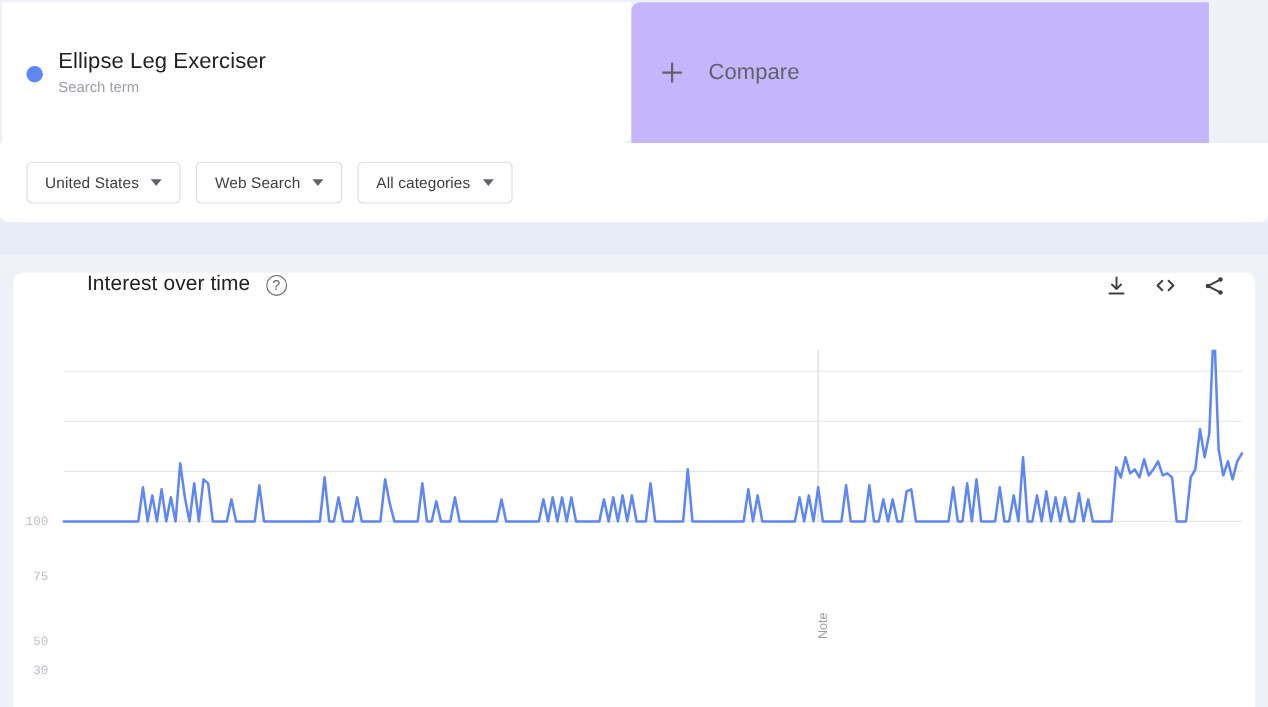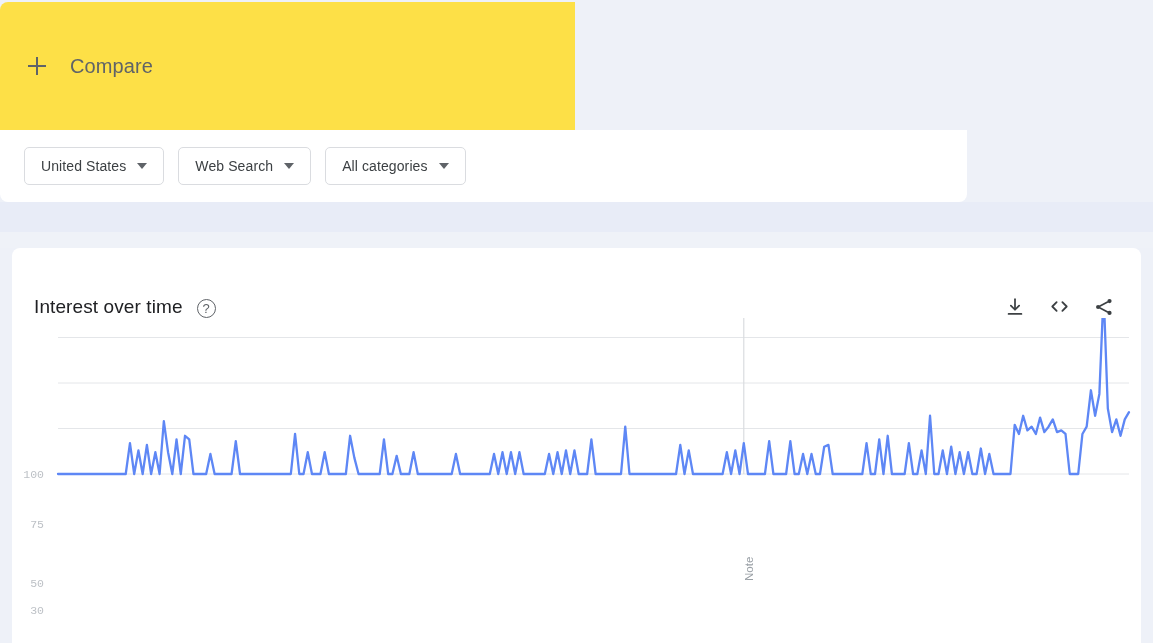--- a/index.html
+++ b/index.html
@@ -48,23 +48,23 @@
     letter-spacing: .1px;
     line-height: 26px;
   }
   .term-sub {
     font-size: 13.5px;
     color: #9aa0a6;
     line-height: 20px;
     margin-top: 1px;
   }
   .compare-card {
-    width: 575px; height: 128px;
+    width: 525px; height: 128px;
     margin-top: 2px;
-    background: #fde047;
+    background: #c4b5fd;
     border-radius: 8px 0 0 0;
     display: flex;
     align-items: center;
     padding-left: 28px;
   }
   .plus-icon {
     position: relative;
     width: 18px; height: 18px;
     margin-right: 24px;
     flex: 0 0 auto;
@@ -76,21 +76,21 @@
   .plus-icon::after  { top: 0; left: 8px; height: 18px; width: 1.6px; }
   .compare-label {
     font-size: 20px;
     color: #5f6368;
     letter-spacing: .1px;
   }
 
   
   .filter-bar {
     position: absolute; top: 130px; left: 0;
-    width: 967px; height: 72px;
+    width: 1153px; height: 72px;
     background: #ffffff;
     border-radius: 0 0 8px 8px;
     display: flex;
     align-items: center;
     padding-left: 24px;
     gap: 14px;
   }
   .chip {
     height: 38px;
     border: 1px solid #dadce0;
@@ -123,22 +123,23 @@
     position: absolute;
     top: 248px; left: 12px;
     width: 1129px; height: 395px;
     background: #ffffff;
     border-radius: 8px 8px 0 0;
   }
   .chart-header {
     position: relative;
     height: 70px;
     display: flex;
-    align-items: flex-end;
-    padding: 16px 26px 0 22px;
+    align-items: flex-start;
+    padding: 0 26px 0 22px;
+    margin-left: 45px;
   }
   .chart-title {
     font-size: 19px;
     color: #202124;
     letter-spacing: .1px;
   }
   .help-icon {
     width: 19px; height: 19px;
     border: 1.6px solid #5f6368;
     border-radius: 50%;
@@ -181,20 +182,27 @@
     white-space: nowrap;
   }
 </style>
 </head>
 <body>
 
 <div id="page">
 
   <div class="top-band">
 
+    <div class="term-card">
+      <span class="term-dot"></span>
+      <div class="term-texts">
+        <span class="term-title">Ellipse Leg Exerciser</span>
+        <span class="term-sub">Search term</span>
+      </div>
+    </div>
 
     <div class="compare-card">
       <span class="plus-icon"></span>
       <span class="compare-label">Compare</span>
     </div>
   </div>
 
   <div class="filter-bar">
     <div class="chip">
       <span class="chip-label">United States</span>

